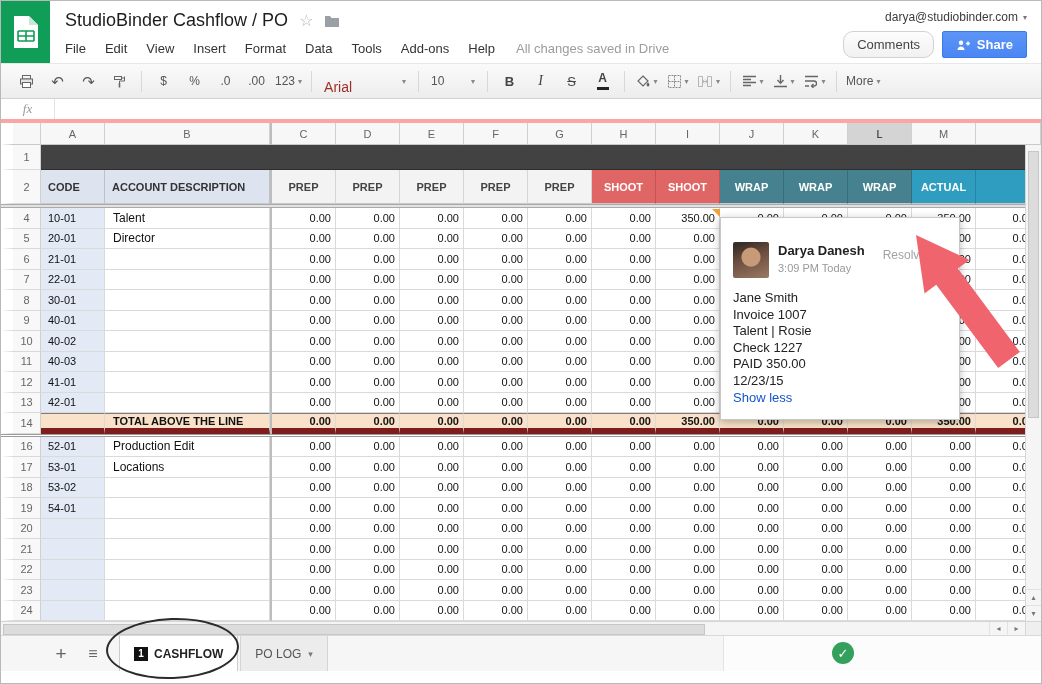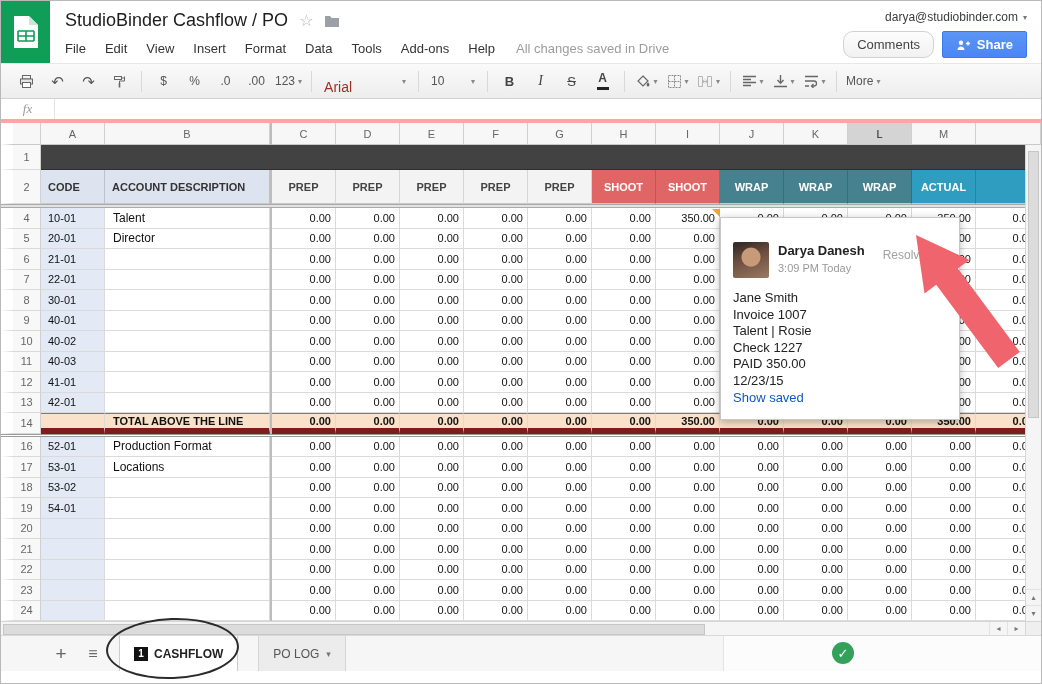--- a/index.html
+++ b/index.html
@@ -119,21 +119,21 @@
   
   .footer{position:absolute;left:0;right:0;top:634px;height:36px;background:#f6f6f6;border-top:1px solid #d9d9d9;
       display:flex;align-items:center;box-sizing:border-box;}
   .f-right{position:absolute;left:722px;right:0;top:0;bottom:0;background:#fcfcfc;border-left:1px solid #e3e3e3;}
   .f-add{margin-left:48px;font-size:19px;color:#666;width:24px;text-align:center;}
   .f-all{margin-left:8px;font-size:16px;color:#666;width:24px;text-align:center;}
   .tab{height:100%;display:flex;align-items:center;padding:0 14px;font-size:12px;box-sizing:border-box;position:relative;z-index:2;}
   .tab.active{background:#fff;border-left:1px solid #ccc;border-right:1px solid #ccc;font-weight:bold;color:#222;margin-left:14px;}
   .badge{width:14px;height:14px;background:#111;color:#fff;font-size:10px;display:flex;align-items:center;justify-content:center;
       margin-right:6px;font-weight:bold;}
-  .tab.inactive{background:#ececec;color:#555;border-right:1px solid #d5d5d5;border-left:1px solid #d5d5d5;margin-left:20px;gap:7px;}
+  .tab.inactive{background:#ececec;color:#555;border-right:1px solid #d5d5d5;border-left:1px solid #d5d5d5;margin-left:2px;gap:7px;}
   .tab .caret{font-size:9px;color:#777;}
   .f-check{position:absolute;left:831px;top:6px;width:22px;height:22px;border-radius:50%;background:#33a15c;color:#fff;
       font-size:13px;display:flex;align-items:center;justify-content:center;z-index:2;}
 </style>
 </head>
 <body>
 
 <div class="app">
 
   <div class="topbar">
@@ -557,21 +557,21 @@
           <div class="cell cv">0.00</div>
           <div class="cell cv">350.00</div>
           <div class="cell pcell">
             <span>0.00</span>
           </div>
         </div>
         <div class="hdiv"></div>
         <div class="grow dr">
           <div class="rh">16</div>
           <div class="cell ca">52-01</div>
-          <div class="cell cb">Production Format</div>
+          <div class="cell cb">Production Edit</div>
           <div class="fdivV"></div>
           <div class="cell cv">0.00</div>
           <div class="cell cv">0.00</div>
           <div class="cell cv">0.00</div>
           <div class="cell cv">0.00</div>
           <div class="cell cv">0.00</div>
           <div class="cell cv">0.00</div>
           <div class="cell cv">0.00</div>
           <div class="cell cv">0.00</div>
           <div class="cell cv">0.00</div>
@@ -772,21 +772,21 @@
       <div class="c-resolve">Resolve</div>
       <div class="c-menu">⋮</div>
     </div>
     <div class="c-body">
       <div>Jane Smith</div>
       <div>Invoice 1007</div>
       <div>Talent | Rosie</div>
       <div>Check 1227</div>
       <div>PAID 350.00</div>
       <div>12/23/15</div>
-      <a class="c-less">Show saved</a>
+      <a class="c-less">Show less</a>
     </div>
   </div>
 
   <div class="arrow-annotation">
     <svg width="135" height="150" viewBox="0 0 135 150">
       <polygon points="22,10 75.5,35 63.8,43.6 125.8,126.9 104.2,143.1 42.2,59.8 30.5,68.4" fill="#f0646d"></polygon>
     </svg>
   </div>
 
   <div class="footer">

